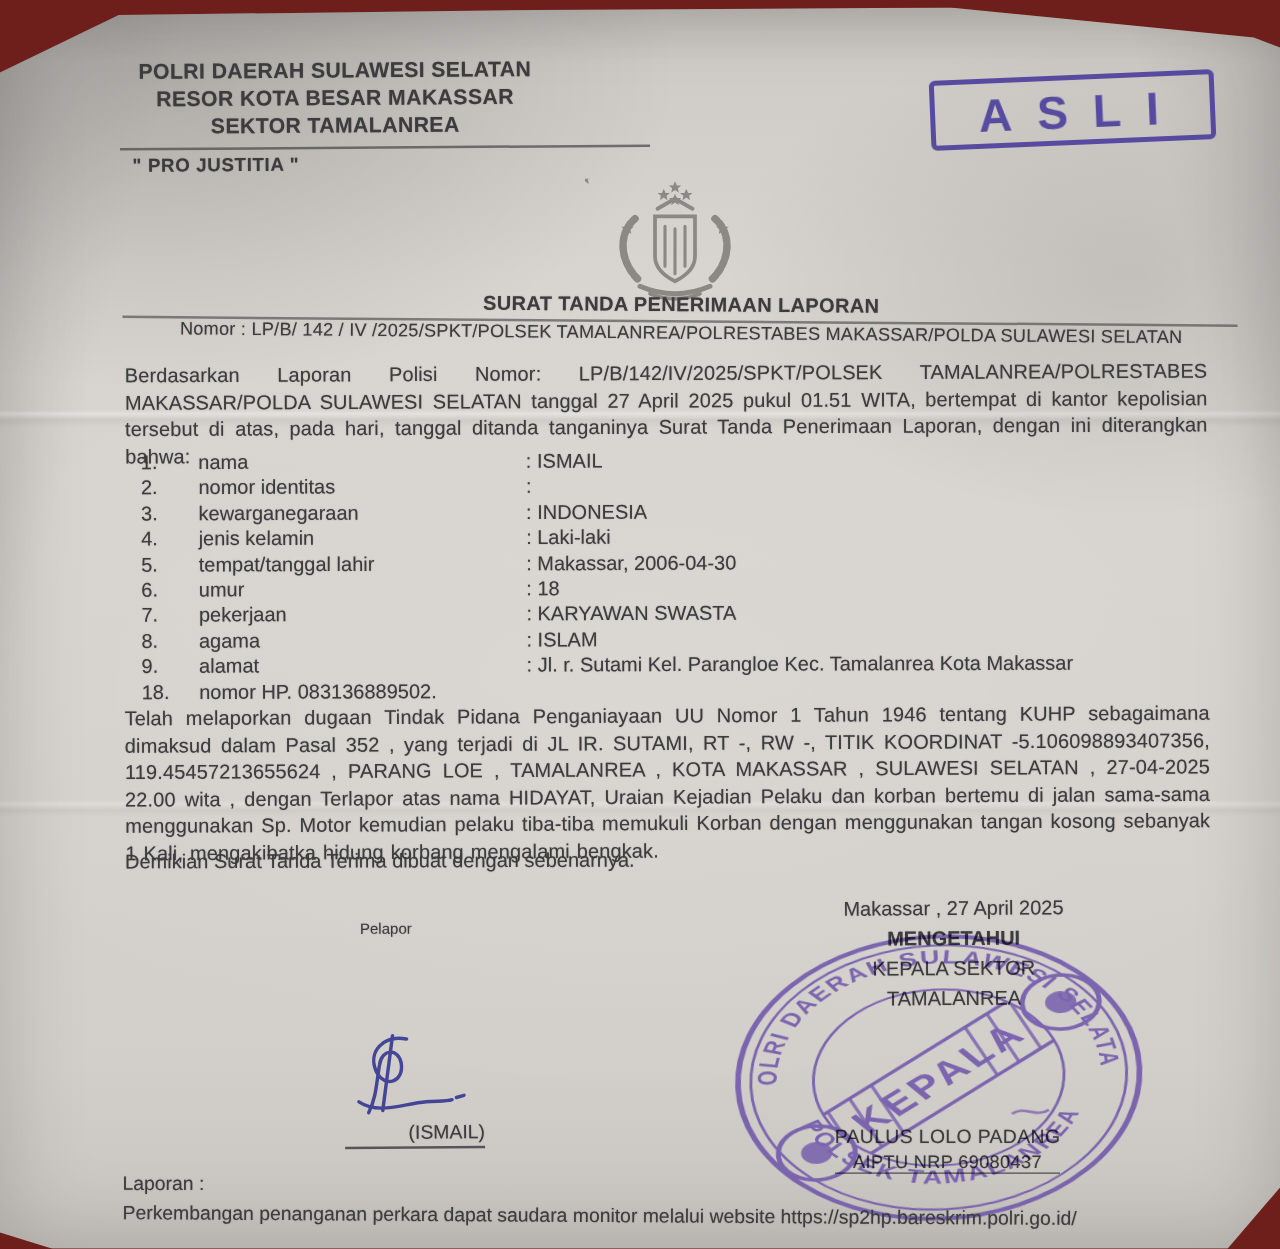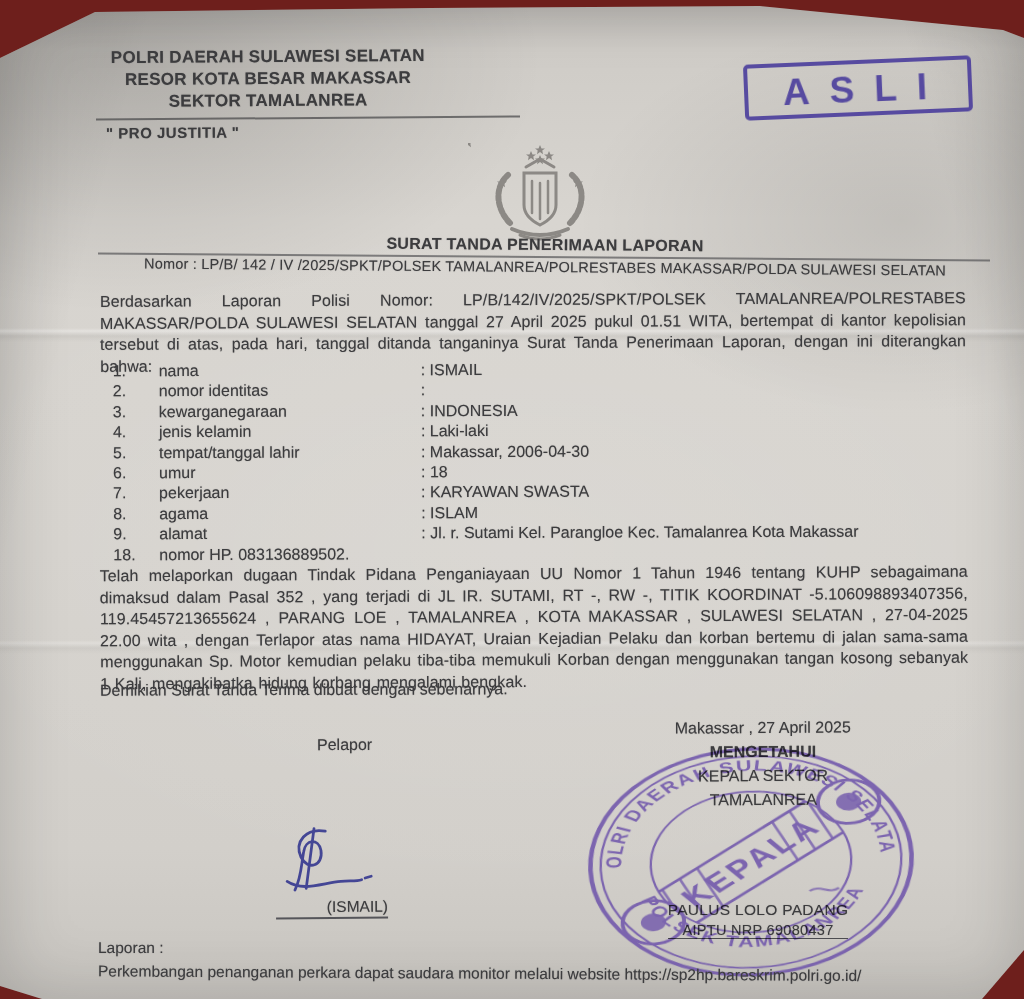--- a/index.html
+++ b/index.html
@@ -52,21 +52,21 @@
   .intro{left:100px;top:289px;width:866px;transform:rotate(-0.25deg);}
   .report{left:100px;top:563px;width:868px;transform:rotate(-0.3deg);}
   .closing{left:100px;top:681px;font-size:16px;transform:rotate(-0.2deg);}
 
   .person-list{position:absolute;left:113px;top:360px;width:760px;transform:rotate(-0.2deg);}
   .p-row{display:flex;font-size:16px;line-height:20.4px;text-shadow:0 0 1px rgba(60,60,62,0.45);color:#3c3c3e;}
   .p-num{width:46px;flex:none;}
   .p-label{width:262px;flex:none;}
   .p-value{flex:1;}
 
-  .pelapor-label{left:317px;top:736px;font-size:16px;transform:rotate(-0.3deg);}
+  .pelapor-label{left:288px;top:736px;font-size:12px;transform:rotate(-0.3deg);}
   .sig-block{position:absolute;left:268px;top:826px;width:130px;}
   .sig-svg{width:118px;height:78px;opacity:.9;}
   .sig-name{left:276px;top:898px;width:112px;text-align:right;font-size:15.5px;
     border-bottom:2px solid #55555a;padding-bottom:1px;transform:rotate(-0.5deg);}
 
   .right-sign{left:598px;top:716px;width:330px;text-align:center;font-size:16px;transform:rotate(-0.4deg);}
   .right-sign .rs-line{line-height:24px;}
   .rs-heading{font-weight:bold;}
   .right-name{left:598px;top:901px;width:320px;text-align:center;font-size:15.5px;letter-spacing:.3px;}
   .right-name .nm{display:inline-block;border-bottom:1.5px solid #4c4c50;padding-bottom:19px;}

